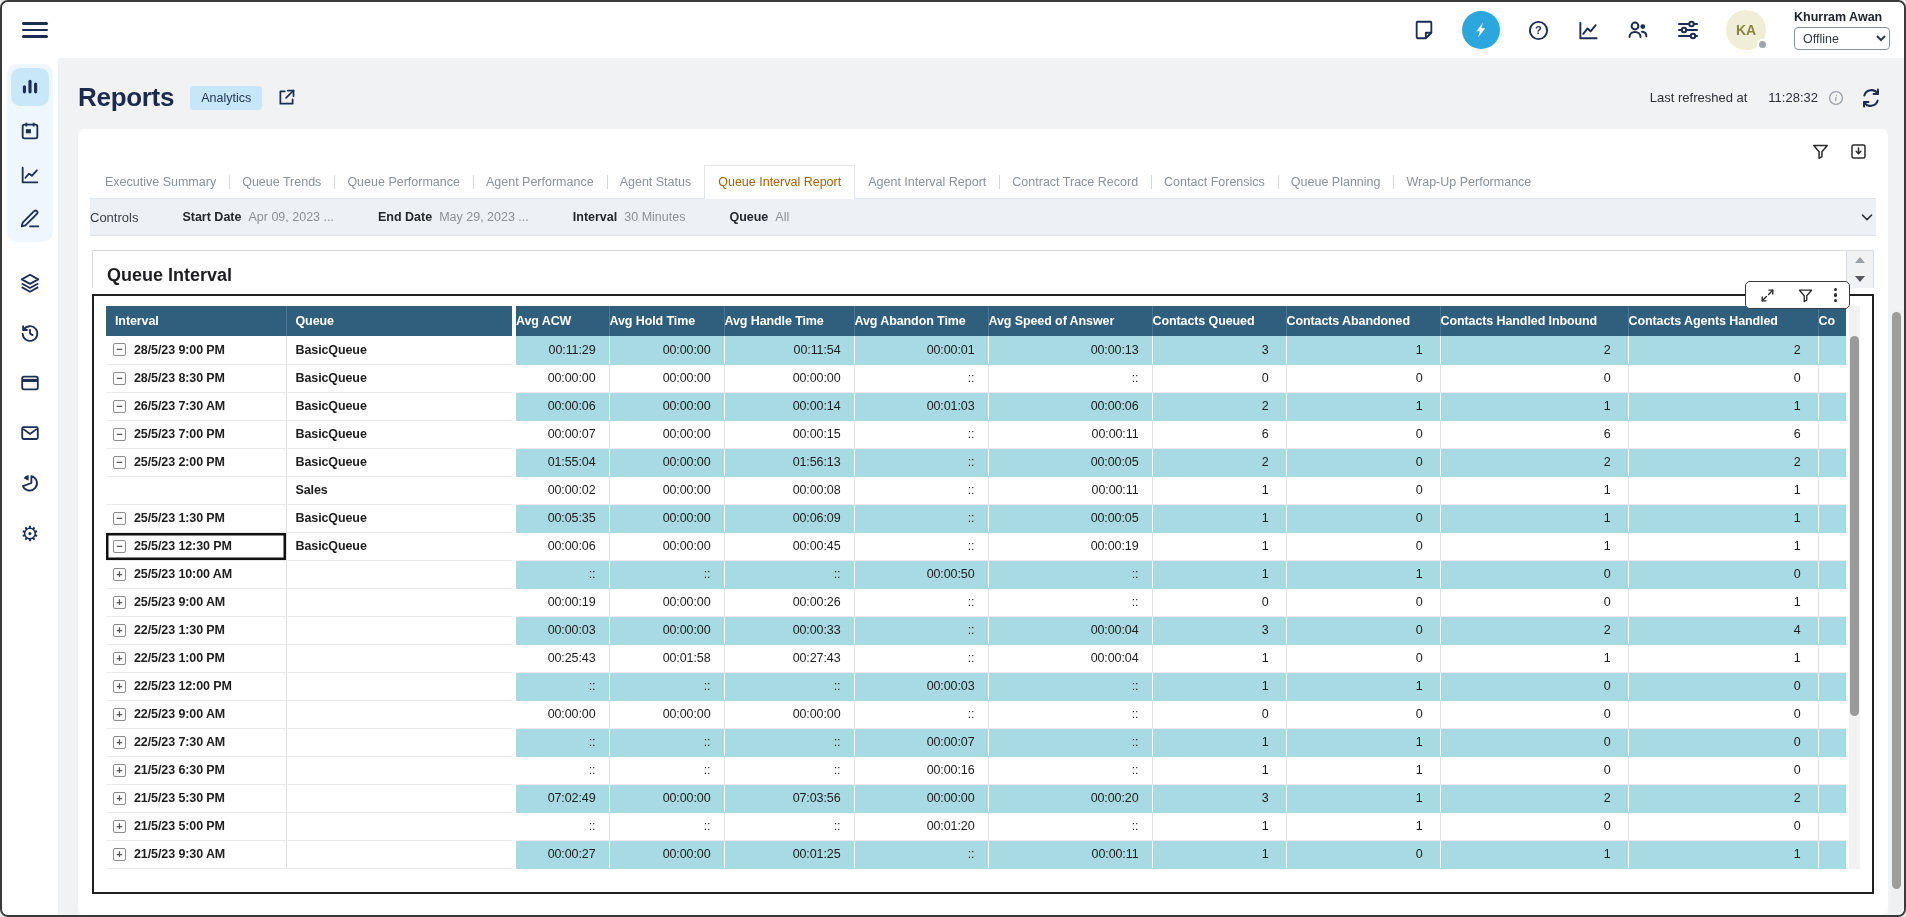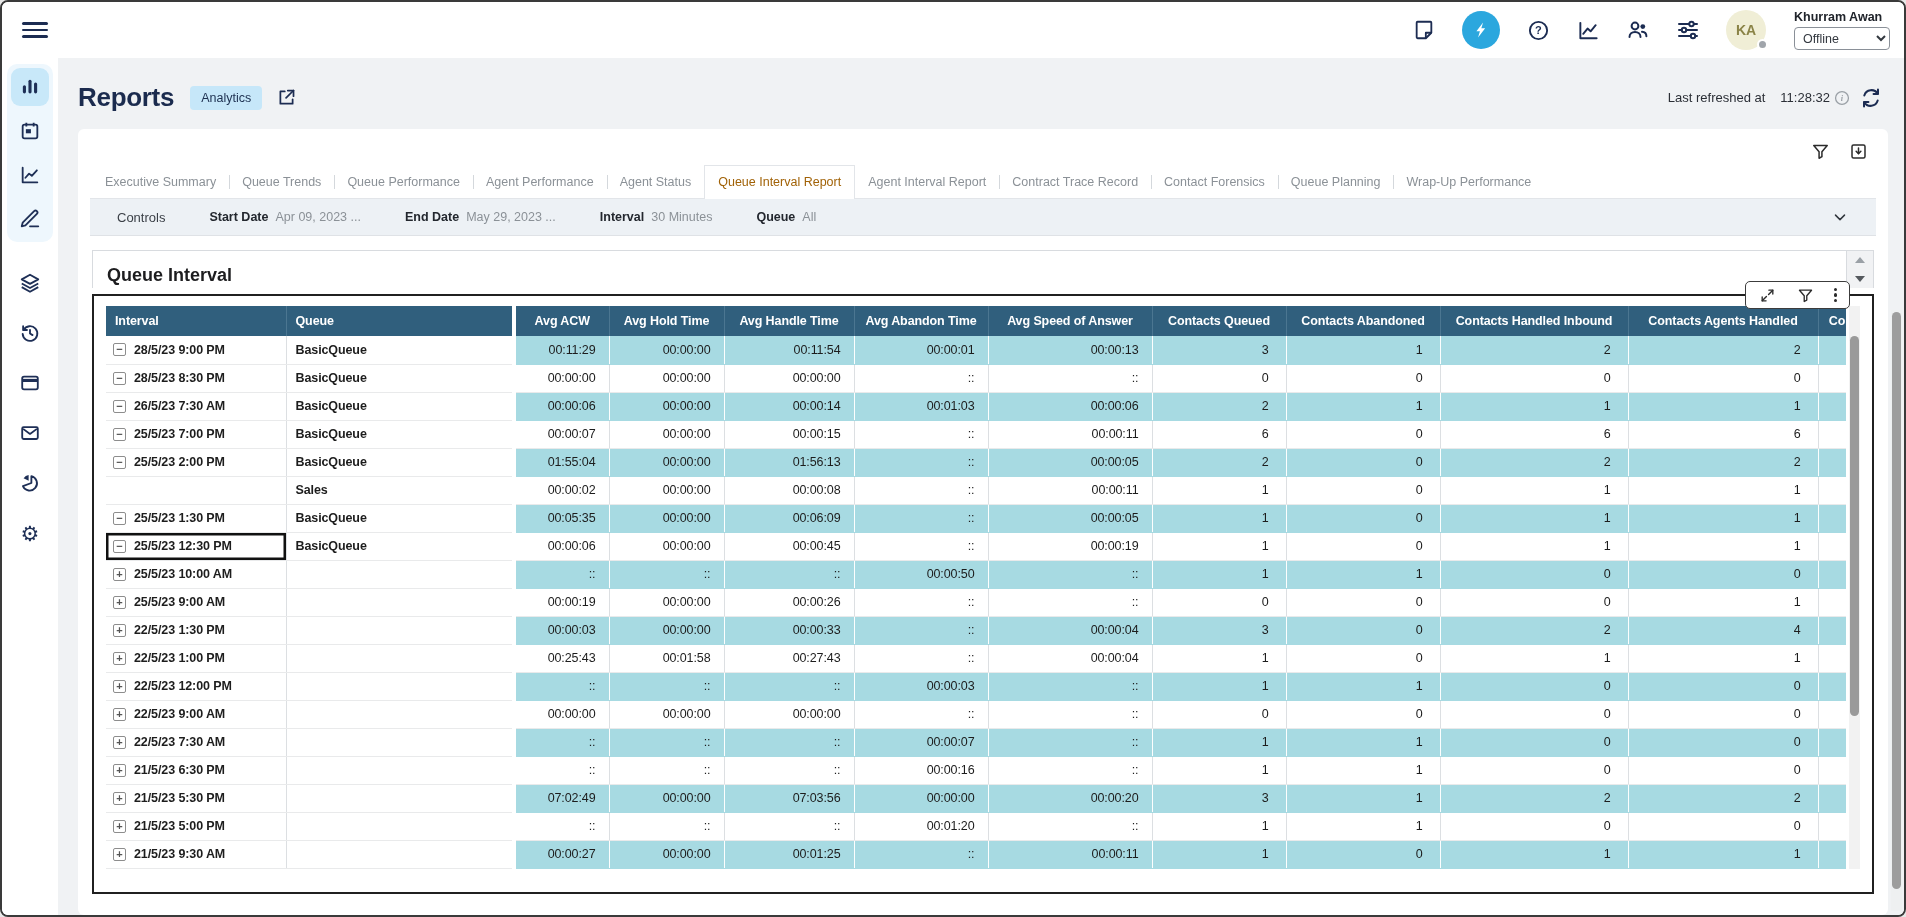--- a/index.html
+++ b/index.html
@@ -37,41 +37,41 @@
   .side-item.active { background:#c8e8f9; }
   .side-item.plain { margin-bottom:12px; }
   .gear-glyph { font-size:21px; color:#1e2f56; line-height:1; }
 
   .main { flex:1; background:#f0f2f4; display:flex; flex-direction:column; overflow:hidden; position:relative; }
   .page-header { display:flex; align-items:center; padding:24px 22px 16px 20px; }
   .page-title { font-size:26px; font-weight:bold; color:#1b2b4e; letter-spacing:-0.3px; }
   .badge { margin-left:16px; background:#c6e7f9; color:#1d3050; font-size:12.5px; font-weight:normal;
            padding:5px 11px; border-radius:4px; }
   .ext-icon { margin-left:14px; cursor:pointer; display:flex; }
-  .refresh-area { margin-left:auto; display:flex; align-items:center; gap:3px; font-size:13px; color:#2b2f36; }
+  .refresh-area { margin-left:auto; display:flex; align-items:center; gap:9px; font-size:13px; color:#2b2f36; }
   .refresh-area b { font-weight:normal;margin-left:12px; }
   .refresh-btn { cursor:pointer; display:flex; margin-left:6px; }
 
   
   .card { background:#fff; margin:0 16px 0 20px; border-radius:6px; flex:1; position:relative;
           padding:10px 12px 0 12px; overflow:hidden; }
   .card-actions { position:absolute; top:12px; right:20px; display:flex; gap:18px; }
   .card-actions .tb-icon { width:20px; height:20px; }
 
   .tab-bar { display:flex; align-items:flex-end; margin-top:26px; padding-left:2px; }
   .tab { font-size:12.5px; color:#8b9197; padding:9px 13px 10px 13px; white-space:nowrap;
          cursor:pointer; position:relative; }
   .tab + .tab::before { content:""; position:absolute; left:0; top:9px; bottom:10px; width:1px; background:#d4d8dc; }
   .tab.active { color:#a16207; font-weight:normal; background:#fff; border:1px solid #e2e5e9;
                 border-bottom:none; z-index:2; }
   .tab.active::before { display:none; }
   .tab.active + .tab::before { display:none; }
 
   .controls { background:#edf1f5; border-top:1px solid #e2e5e9; border-bottom:1px solid #dfe2e6;
-              display:flex; align-items:center; padding:9px 27px; font-size:12.5px; gap:44px; margin-top:-1px; }
+              display:flex; align-items:center; padding:9px 0; font-size:12.5px; gap:44px; margin-top:-1px; }
   .controls-label { color:#3a3f46; font-size:13px; }
   .ctl { display:flex; gap:7px; cursor:pointer; }
   .ctl .lbl { font-weight:bold; color:#23272e; }
   .ctl .val { color:#8b9197; }
   .controls .chev { margin-left:auto; cursor:pointer; display:flex; }
 
   .section-bar { border:1px solid #d8dbdf; border-bottom:none; margin:14px 2px 0 2px; height:38px;
                  display:flex; align-items:center; padding:12px 0 0 14px; position:relative; background:#fff; }
   .section-title { font-size:18px; font-weight:bold; color:#1d1d1f; }
   .spinner { position:absolute; right:0; top:0; bottom:0; width:27px; border-left:1px solid #d8dbdf;
@@ -88,21 +88,21 @@
                       border-radius:5px; height:28px; display:flex; align-items:center; gap:14px;
                       padding:0 10px; z-index:5; }
   .kebab { display:flex; flex-direction:column; gap:2.5px; cursor:pointer; padding:2px; }
   .kebab i { width:3.2px; height:3.2px; border-radius:50%; background:#2b2b2b; }
   .table-title { font-size:15.5px; font-weight:bold; color:#1c1c1c; margin:4px 0 10px 2px; }
 
   .table-zone { position:relative; }
   .table-viewport { overflow:hidden; margin-right:14px; }
   table { border-collapse:collapse; table-layout:fixed; width:1750px; }
   th { background:#305f7d; color:#fff; font-size:12.5px; height:30px; font-weight:bold;
-       border-right:1px solid #4b7automatic691; border-right:1px solid #4b7691; text-align:center;
+       border-right:1px solid #4b7automatic691; border-right:1px solid #4b7691; text-align:left;
        white-space:nowrap; overflow:hidden; cursor:pointer; letter-spacing:-0.1px; }
   th.left { text-align:left; padding-left:9px; }
   th.split, td.split { border-right:4px solid #fff; }
   td { height:28px; font-size:12.5px; color:#1d1d1d; border-bottom:1px solid #e9eaeb;
        border-right:1px solid #dcdfe2; white-space:nowrap; overflow:hidden; letter-spacing:-0.1px; }
   td.interval { padding-left:7px; font-weight:bold; }
   td.queue { padding-left:9px; font-weight:bold; }
   td.metric { text-align:right; padding-right:13px; }
   td.count { text-align:right; padding-right:17px; }
   tr.shaded td.band { background:#a7dae2; border-right-color:#fdfefe; border-bottom-color:#a7dae2; }

